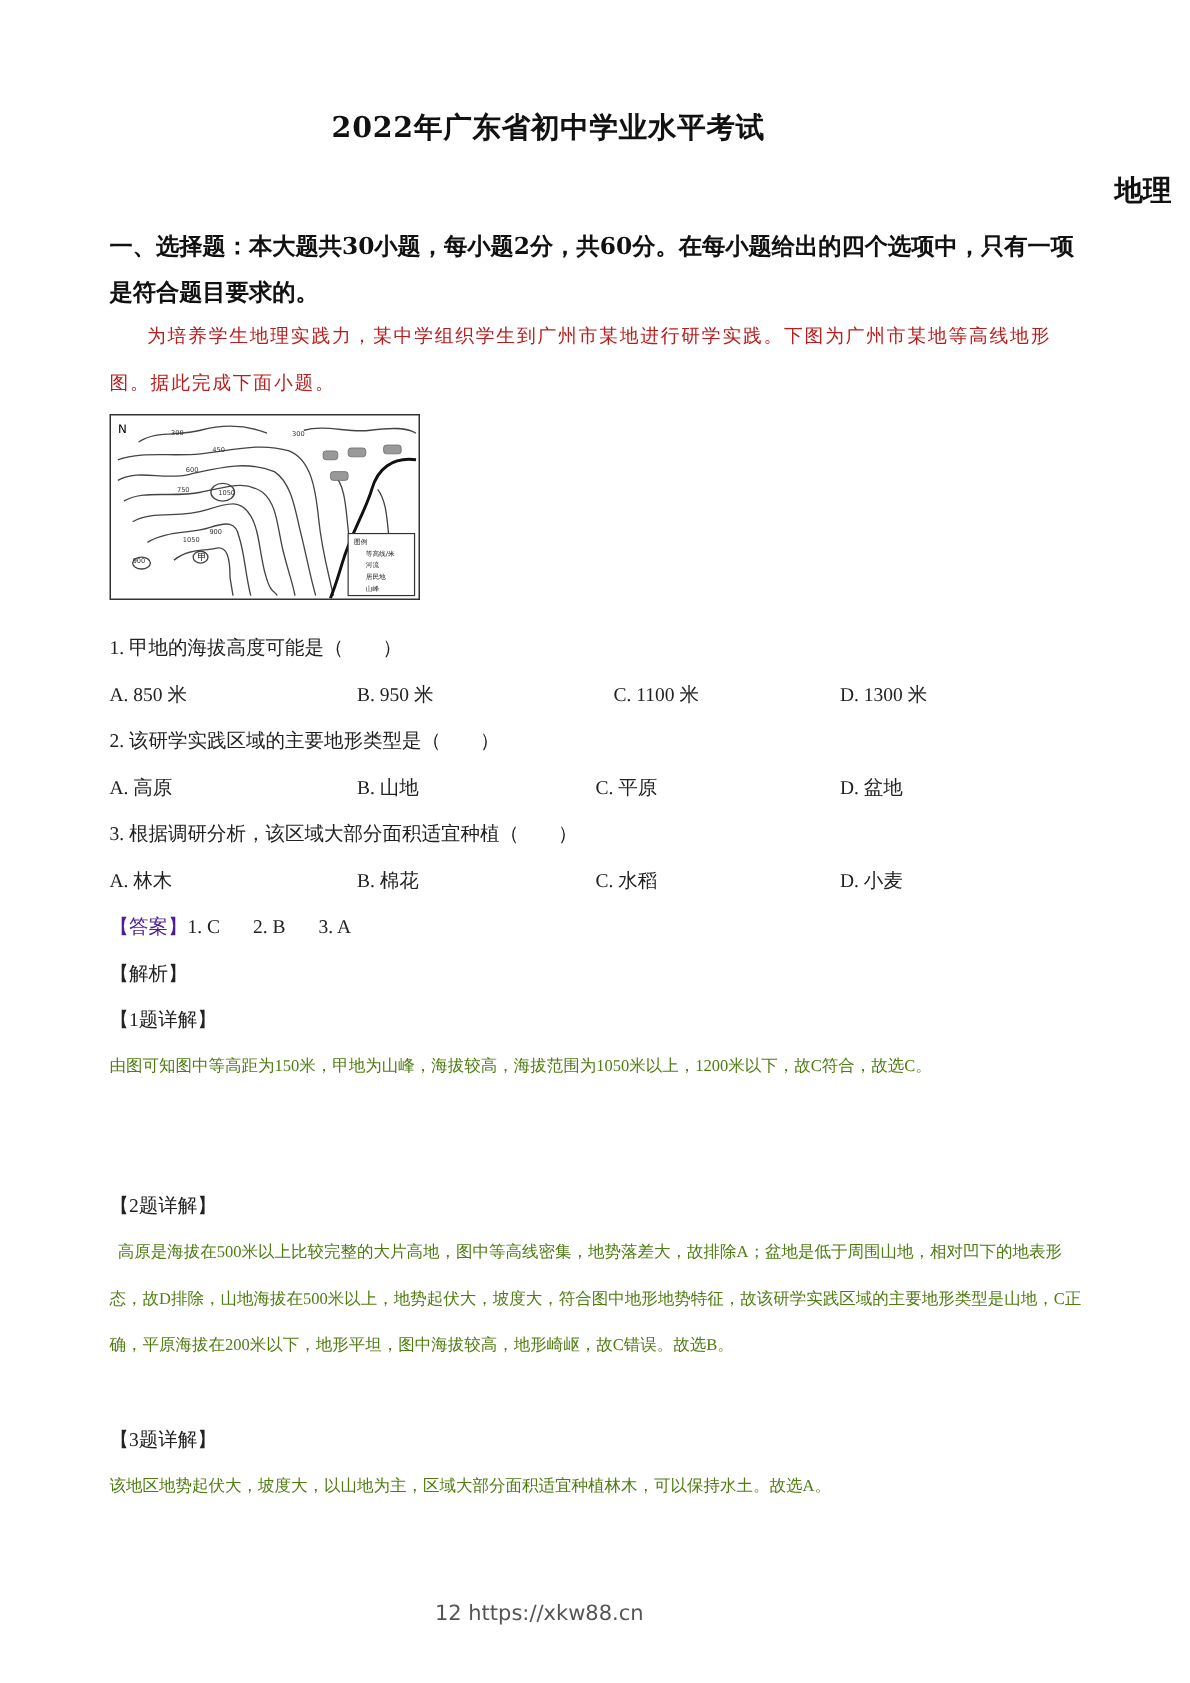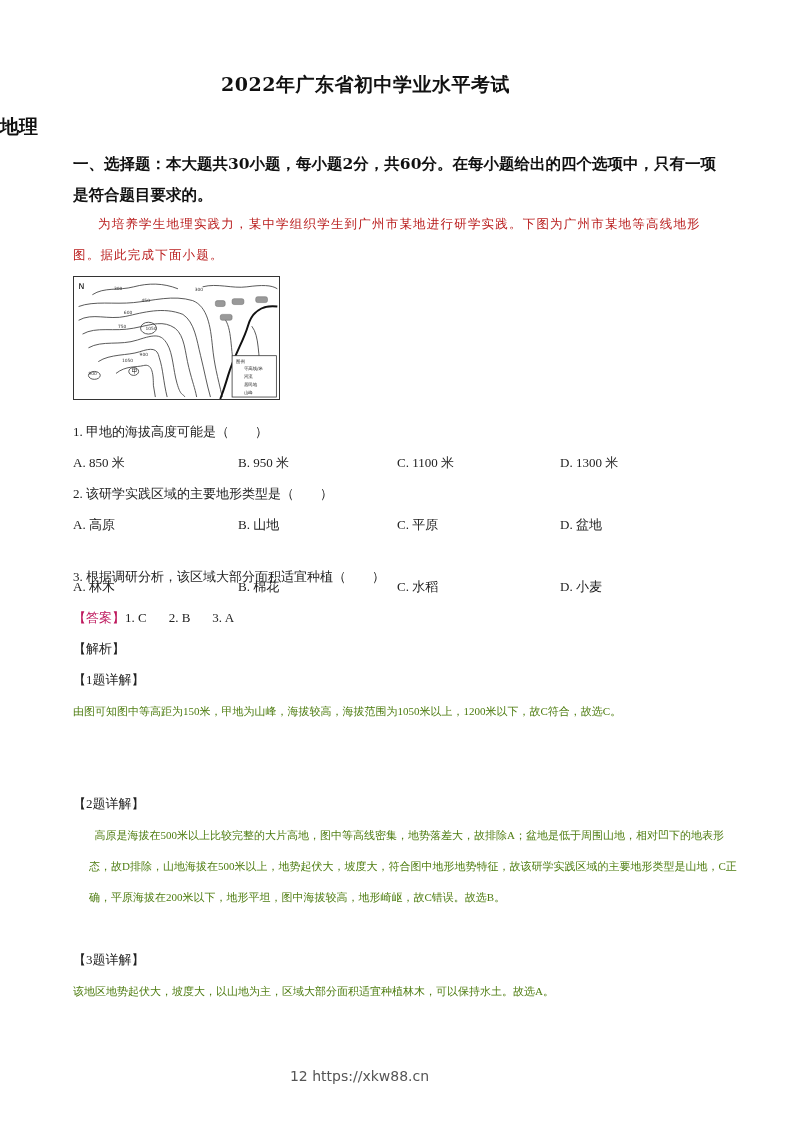--- a/index.html
+++ b/index.html
@@ -6,21 +6,21 @@
   body {
     width: 793px; height: 1122px; position: relative; overflow: hidden;
     font-family: "DejaVu Serif", "Liberation Serif", serif;
     color: #111;
   }
   .title {
     position: absolute; top: 72px; left: 0; width: 731px; text-align: center;
     font-size: 19px; font-weight: bold; letter-spacing: 0.5px;
   }
   .subject {
-    position: absolute; top: 114px; left: 0; width: 781px; text-align: left;
+    position: absolute; top: 114px; left: 0; width: 781px; text-align: right;
     font-size: 19px; font-weight: bold;
   }
   .section-head {
     position: absolute; left: 73px; top: 148px; width: 650px;
     font-size: 15.5px; font-weight: bold; line-height: 31px;
   }
   .intro {
     position: absolute; left: 73px; top: 208px; width: 650px;
     font-size: 12.5px; line-height: 31px; text-indent: 2em; color: #b91c1c;
     font-family: "DejaVu Sans", sans-serif; letter-spacing: 1.2px;
@@ -30,21 +30,21 @@
     border: 1.5px solid #333; box-sizing: border-box; background: #fff;
   }
   .map svg { width: 100%; height: 100%; display: block; }
   .q {
     position: absolute; left: 73px; font-size: 13px; color: #222;
     font-family: "Liberation Serif", serif;
   }
   .opts { position: absolute; left: 73px; width: 660px; font-size: 13px; color: #222;
     font-family: "Liberation Serif", serif; }
   .opts span { position: absolute; top: 0; white-space: nowrap; }
-  .blue { color: #be185d; }
+  .blue { color: #4c1d95; }
   .label { position: absolute; left: 73px; font-size: 13px; color: #222;
     font-family: "Liberation Serif", serif; }
   .para {
     position: absolute; left: 73px; width: 650px; font-size: 11px; line-height: 31px;
     color: #4d7c0f; font-family: "Liberation Serif", serif;
   }
   .footer {
     position: absolute; top: 1068px; left: 0; width: 719px; text-align: center;
     font-size: 14px; color: #555; font-family: "DejaVu Sans", sans-serif;
   }
@@ -105,48 +105,48 @@
         <text x="172" y="119">山峰</text>
       </g>
     </g>
   </svg>
 </div>
 
 <div class="q" style="top:423px;">1. 甲地的海拔高度可能是（　　）</div>
 <div class="opts" style="top:454px;">
   <span style="left:0">A. 850 米</span>
   <span style="left:165px">B. 950 米</span>
-  <span style="left:324px">C. 1100 米</span>
+  <span style="left:336px">C. 1100 米</span>
   <span style="left:487px">D. 1300 米</span>
 </div>
 
 <div class="q" style="top:485px;">2. 该研学实践区域的主要地形类型是（　　）</div>
 <div class="opts" style="top:516px;">
   <span style="left:0">A.  高原</span>
   <span style="left:165px">B.  山地</span>
   <span style="left:324px">C.  平原</span>
   <span style="left:487px">D.  盆地</span>
 </div>
 
-<div class="q" style="top:547px;margin-top:21px;">3. 根据调研分析，该区域大部分面积适宜种植（　　）</div>
+<div class="q" style="top:547px;">3. 根据调研分析，该区域大部分面积适宜种植（　　）</div>
 <div class="opts" style="top:578px;">
   <span style="left:0">A.  林木</span>
   <span style="left:165px">B.  棉花</span>
   <span style="left:324px">C.  水稻</span>
   <span style="left:487px">D.  小麦</span>
 </div>
 
 <div class="label" style="top:609px;">
   <span class="blue">【答案】</span><span>1. C</span><span style="display:inline-block;width:22px"></span><span>2. B</span><span style="display:inline-block;width:22px"></span><span>3. A</span>
 </div>
 
 <div class="label blue" style="top:640px;">【解析】</div>
 
 <div class="label" style="top:671px;">【1题详解】</div>
 <div class="para" style="top:696px;">由图可知图中等高距为150米，甲地为山峰，海拔较高，海拔范围为1050米以上，1200米以下，故C符合，故选C。</div>
 
 <div class="label" style="top:795px;">【2题详解】</div>
-<div class="para" style="top:820px;text-indent:0.5em;margin-left:16px;">高原是海拔在500米以上比较完整的大片高地，图中等高线密集，地势落差大，故排除A；盆地是低于周围山地，相对凹下的地表形态，故D排除，山地海拔在500米以上，地势起伏大，坡度大，符合图中地形地势特征，故该研学实践区域的主要地形类型是山地，C正确，平原海拔在200米以下，地形平坦，图中海拔较高，地形崎岖，故C错误。故选B。</div>
+<div class="para" style="top:820px;text-indent:0.5em;">高原是海拔在500米以上比较完整的大片高地，图中等高线密集，地势落差大，故排除A；盆地是低于周围山地，相对凹下的地表形态，故D排除，山地海拔在500米以上，地势起伏大，坡度大，符合图中地形地势特征，故该研学实践区域的主要地形类型是山地，C正确，平原海拔在200米以下，地形平坦，图中海拔较高，地形崎岖，故C错误。故选B。</div>
 
 <div class="label" style="top:951px;text-align:center;">【3题详解】</div>
 <div class="para" style="top:976px;">该地区地势起伏大，坡度大，以山地为主，区域大部分面积适宜种植林木，可以保持水土。故选A。</div>
 
 <div class="footer">12 https://xkw88.cn</div>
 
 </body></html>

